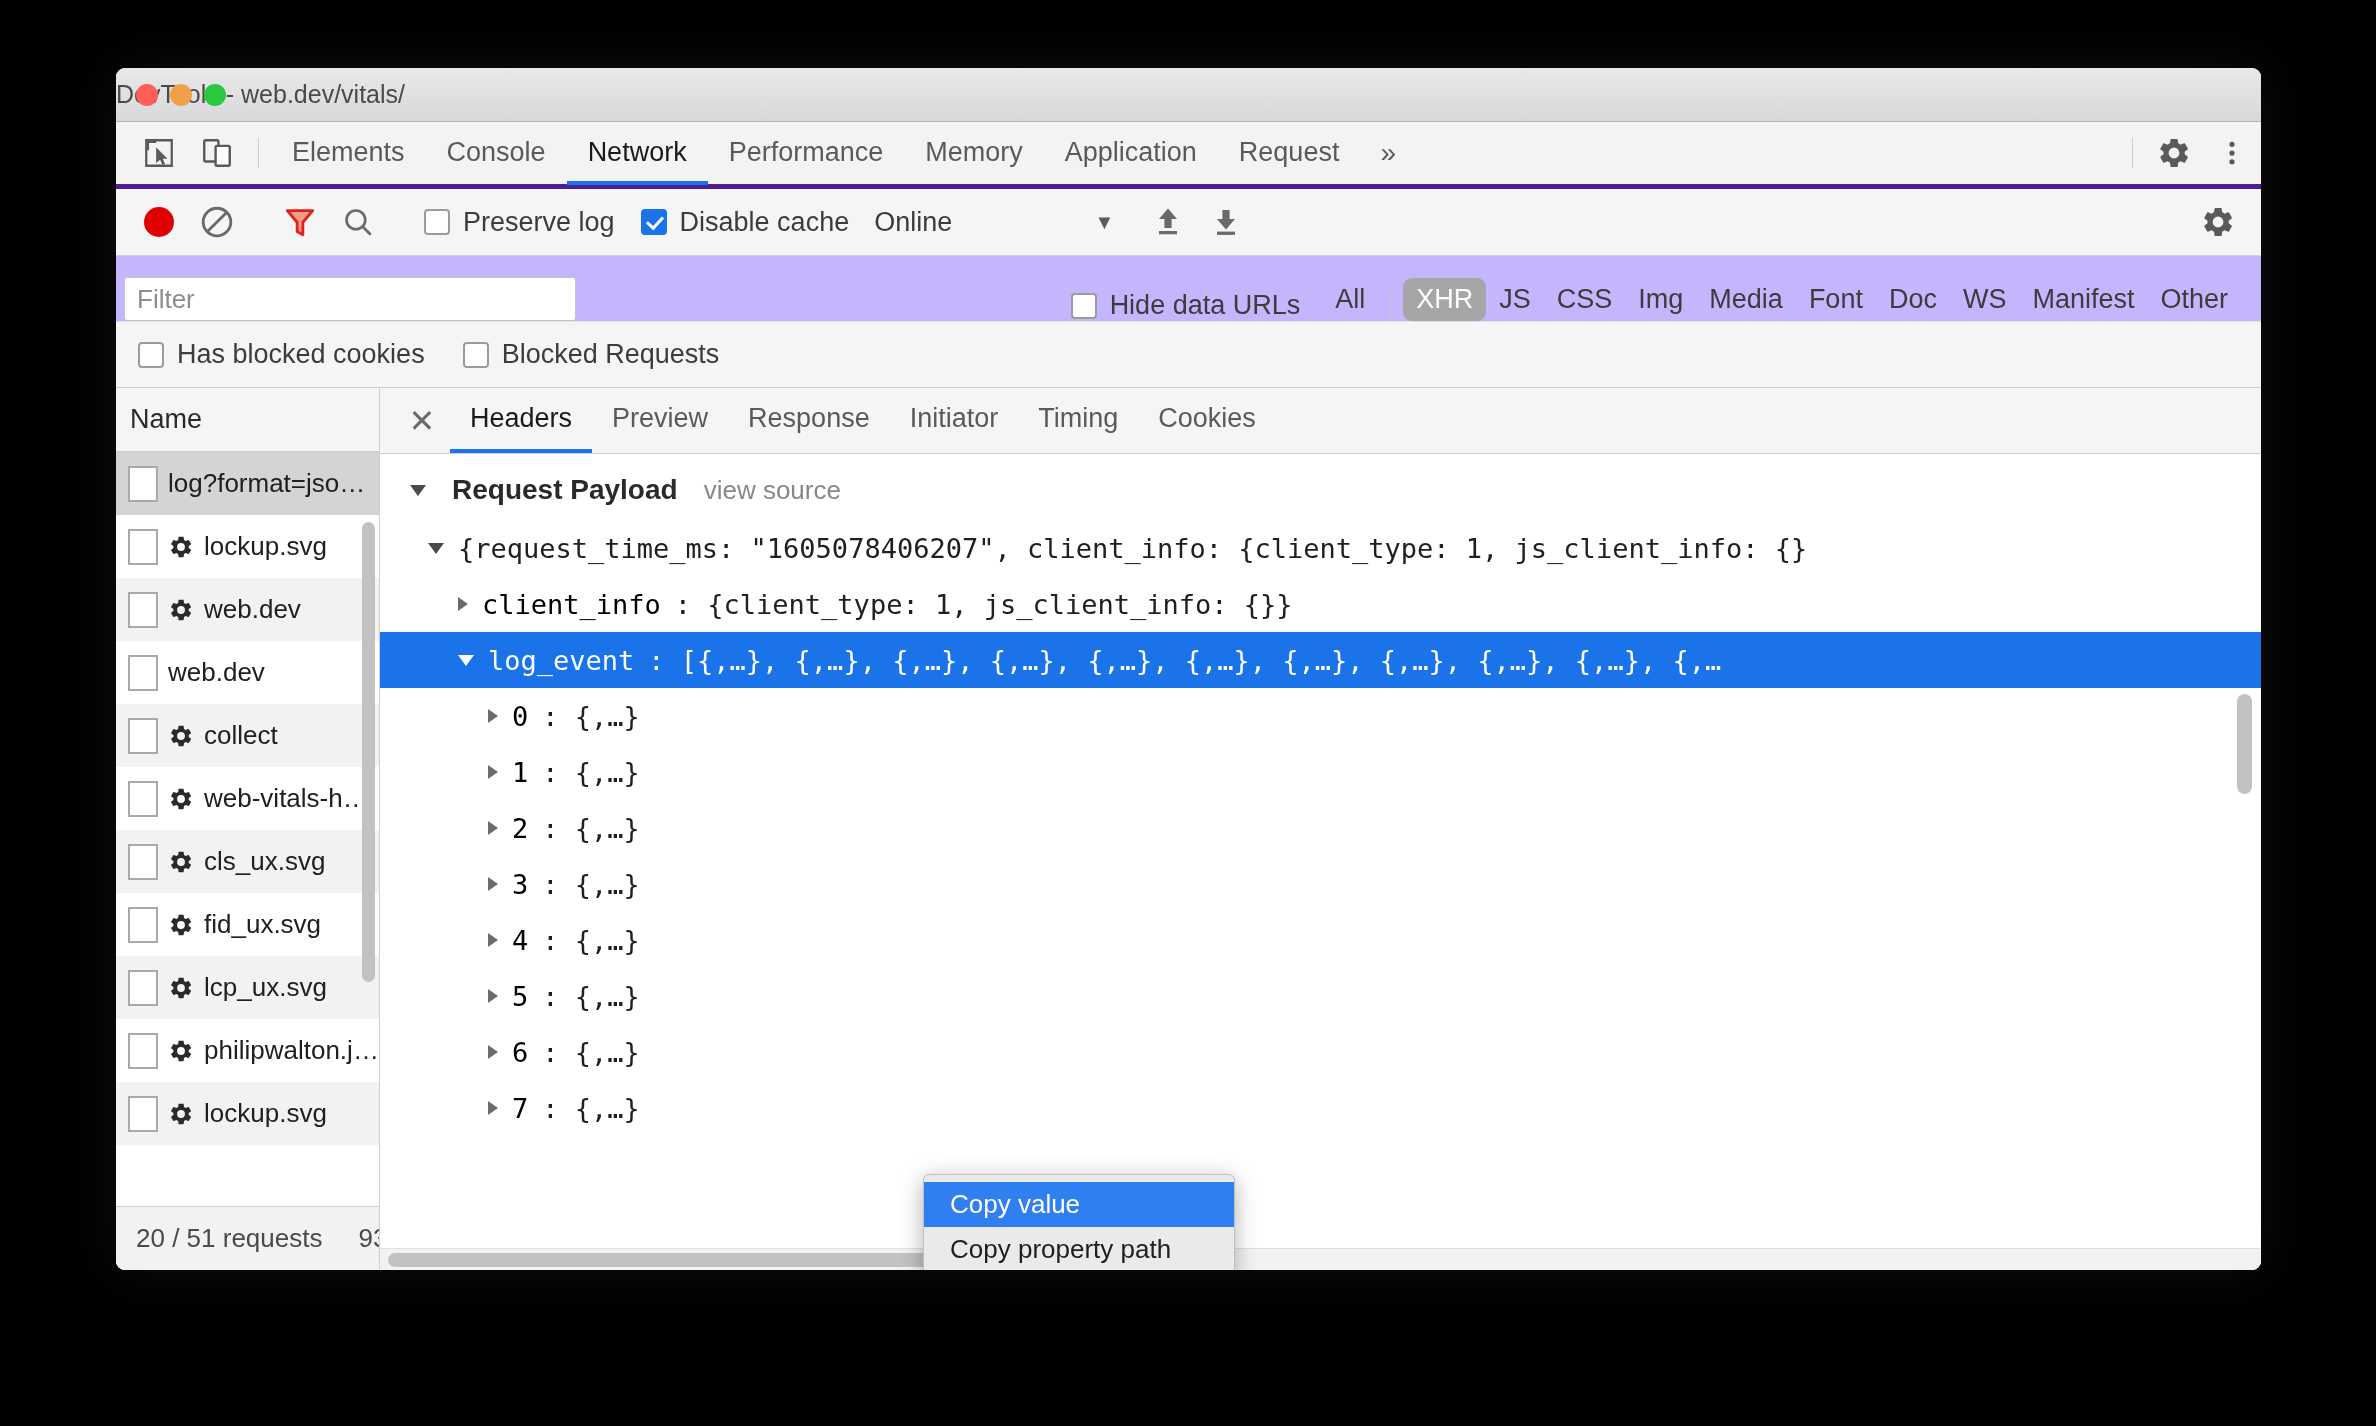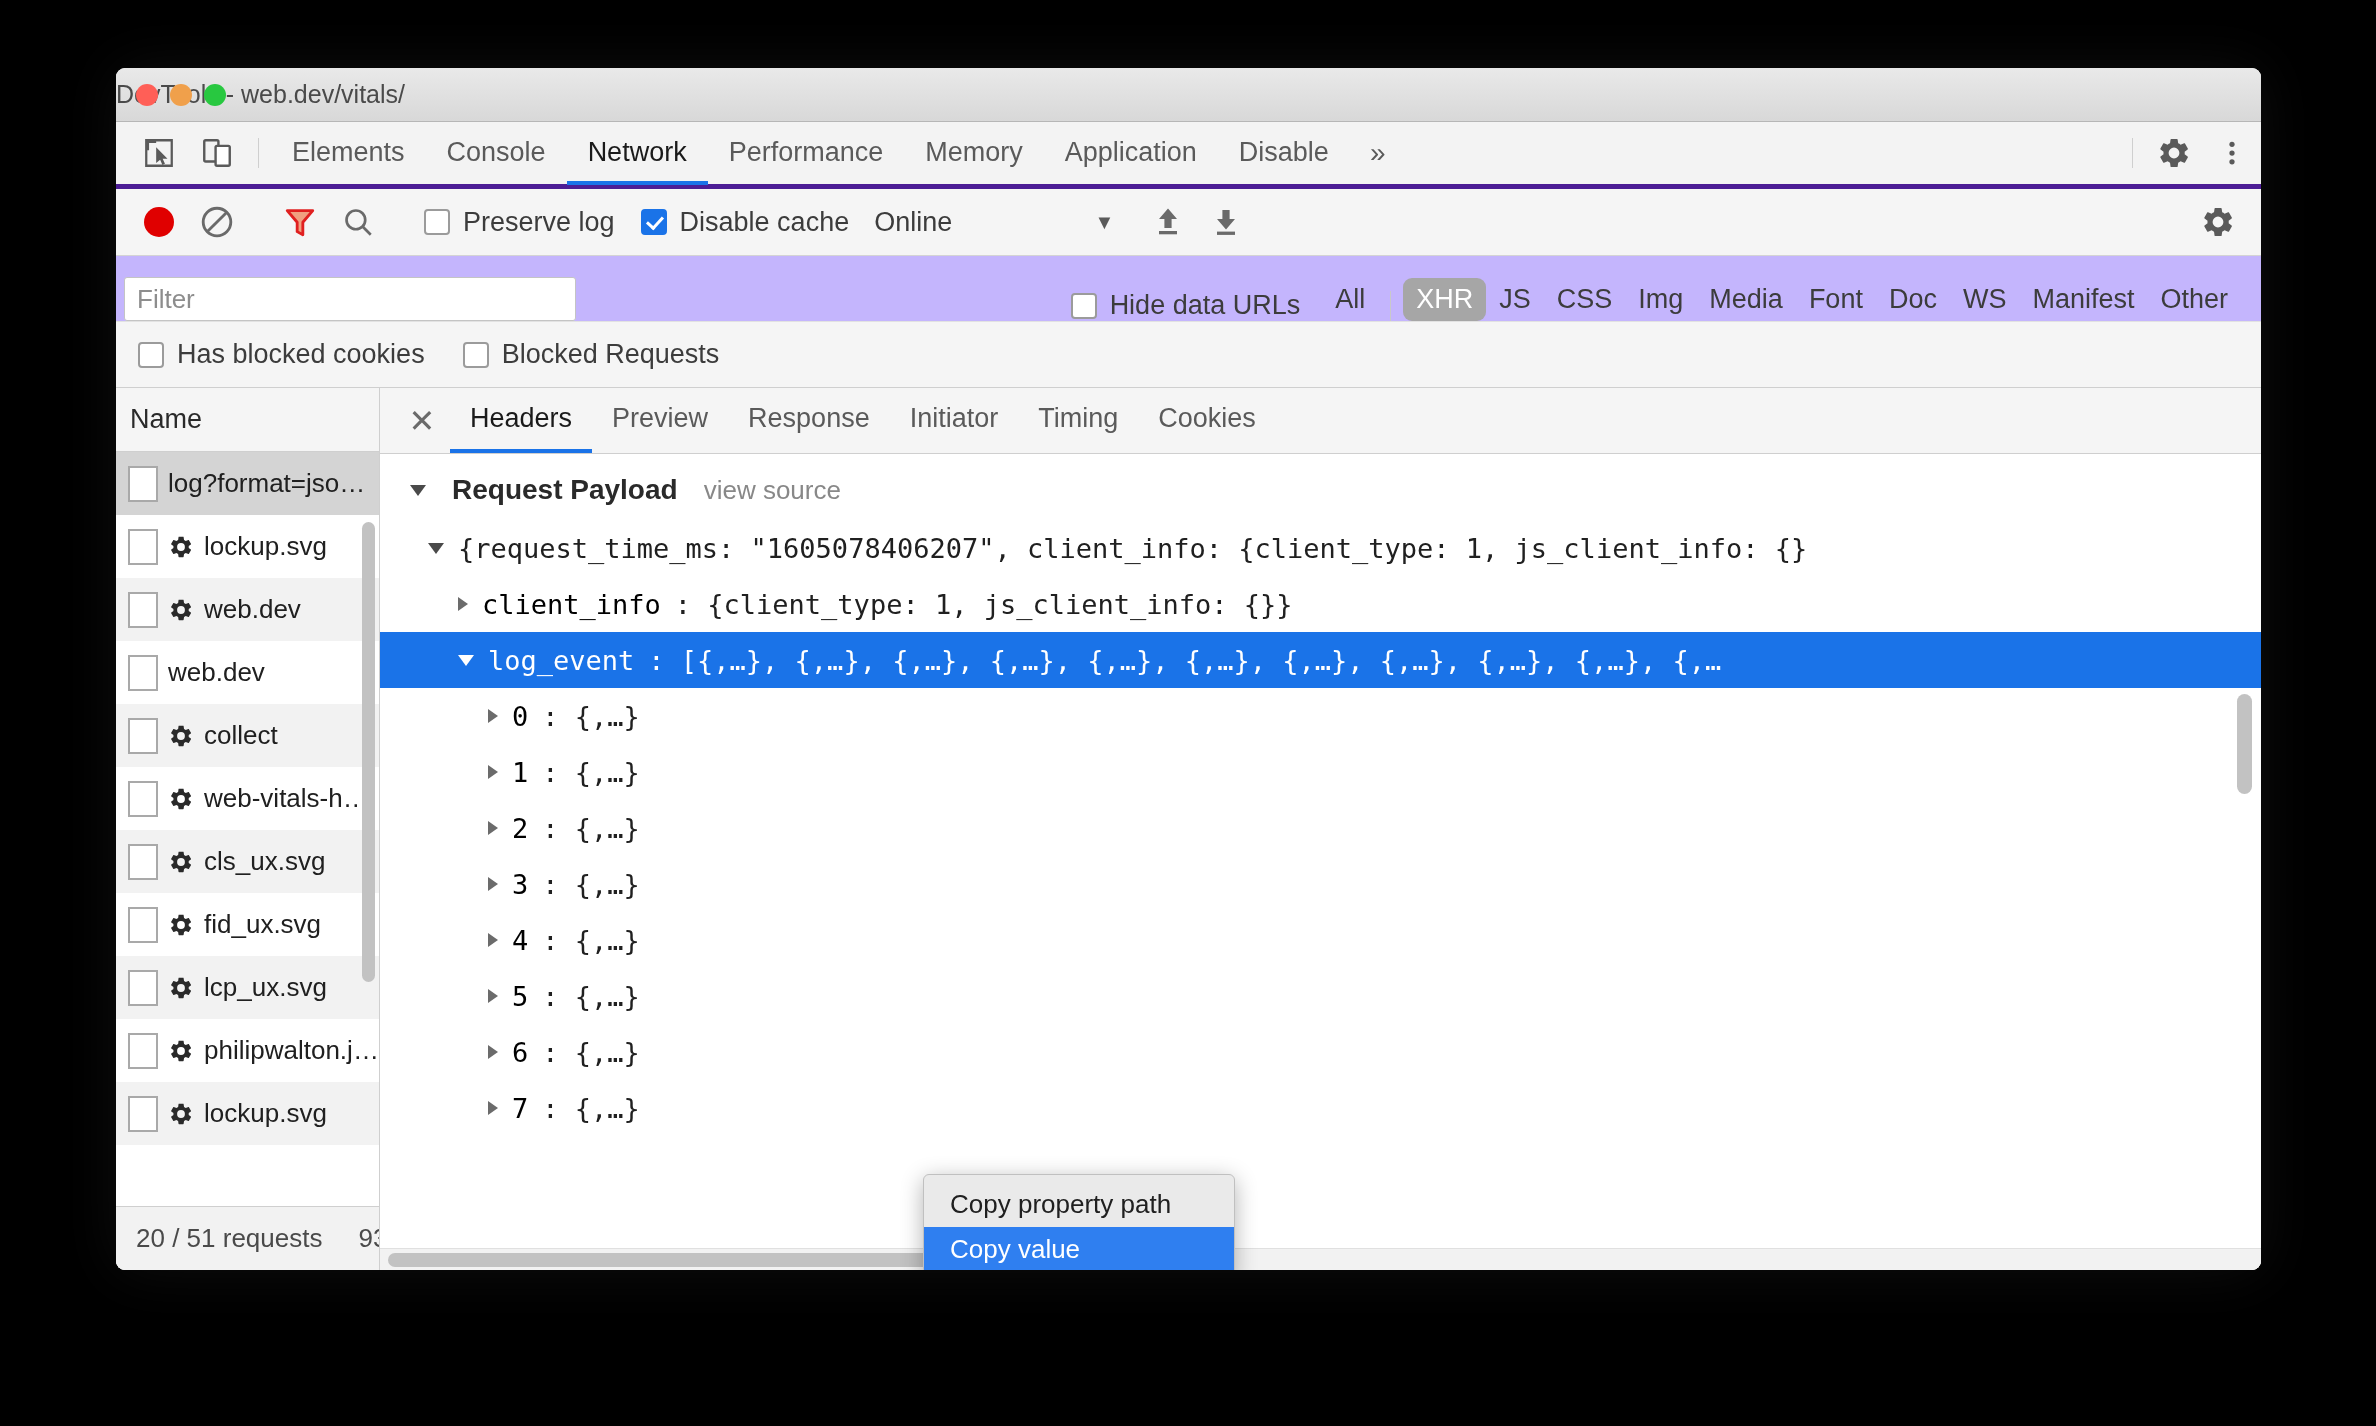--- a/index.html
+++ b/index.html
@@ -340,21 +340,21 @@
       <div class="dt-tab">
           <span>Performance</span>
         </div>
       <div class="dt-tab">
           <span>Memory</span>
         </div>
       <div class="dt-tab">
           <span>Application</span>
         </div>
       <div class="dt-tab">
-          <span>Disable</span>
+          <span>Request</span>
         </div>
       <div class="chev">»</div>
       <div class="dt-tabs-spacer"></div>
       <div class="vsep"></div>
       <div class="icon-btn">
         <svg width="36" height="36" viewBox="0 0 24 24">
           <path fill="#5a5a5a" d="M19.1 12.9c.04-.3.06-.6.06-.9s-.02-.6-.06-.9l2-1.5c.18-.15.23-.4.11-.6l-1.9-3.3c-.12-.2-.36-.28-.57-.2l-2.35.95c-.5-.38-1.03-.7-1.6-.93l-.35-2.5c-.04-.23-.23-.4-.47-.4h-3.8c-.24 0-.43.17-.47.4l-.35 2.5c-.58.24-1.1.55-1.6.94l-2.35-.95c-.22-.08-.46 0-.57.2l-1.9 3.3c-.12.2-.07.45.11.6l2 1.5c-.04.3-.06.6-.06.9s.02.6.06.9l-2 1.5c-.18.15-.23.4-.11.6l1.9 3.3c.12.2.36.28.57.2l2.35-.95c.5.38 1.03.7 1.6.93l.35 2.5c.04.23.23.4.47.4h3.8c.24 0 .43-.17.47-.4l.35-2.5c.58-.24 1.1-.55 1.6-.94l2.35.95c.22.08.46 0 .57-.2l1.9-3.3c.12-.2.07-.45-.11-.6l-2-1.5zM12 15.6a3.6 3.6 0 110-7.2 3.6 3.6 0 010 7.2z"></path>
         </svg>
       </div>
       <div class="icon-btn">
@@ -627,22 +627,22 @@
                 <span>: {,…}</span>
               </div>
               <div class="json-row lvl3">
                 <span class="tri"></span>
                 <span class="jkey">7</span>
                 <span>: {,…}</span>
               </div>
             </div>
 
           <div class="ctx-menu" id="ctx-menu">
+              <div class="ctx-item hl">Copy value</div>
               <div class="ctx-item">Copy property path</div>
-              <div class="ctx-item hl">Copy value</div>
             </div>
 
           <div class="vscroll"></div>
           <div class="hscroll-track">
             <div class="hscroll-thumb"></div>
           </div>
         </div>
       </div>
 
     </div>

